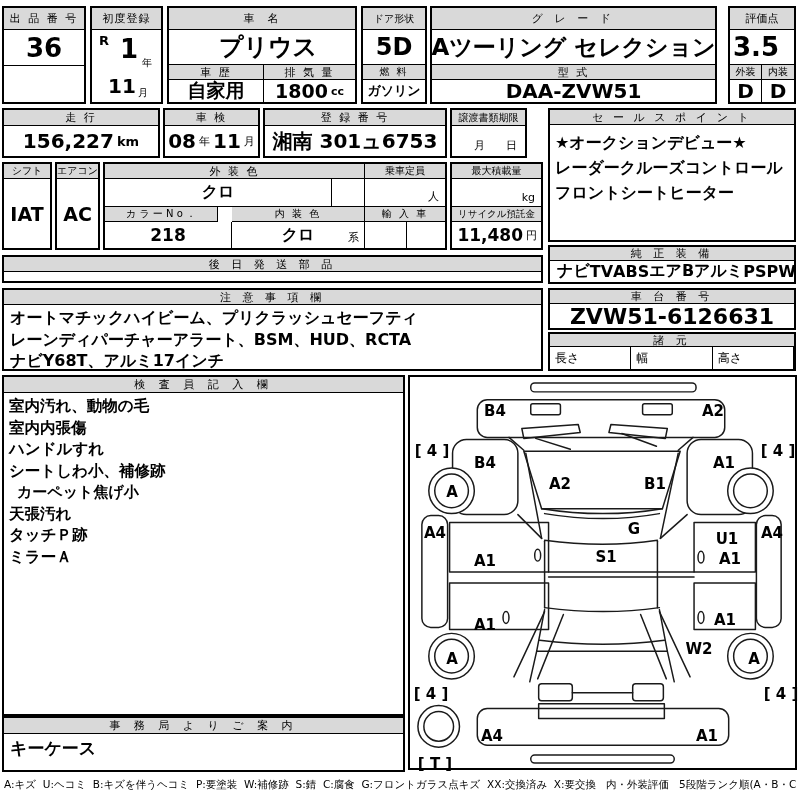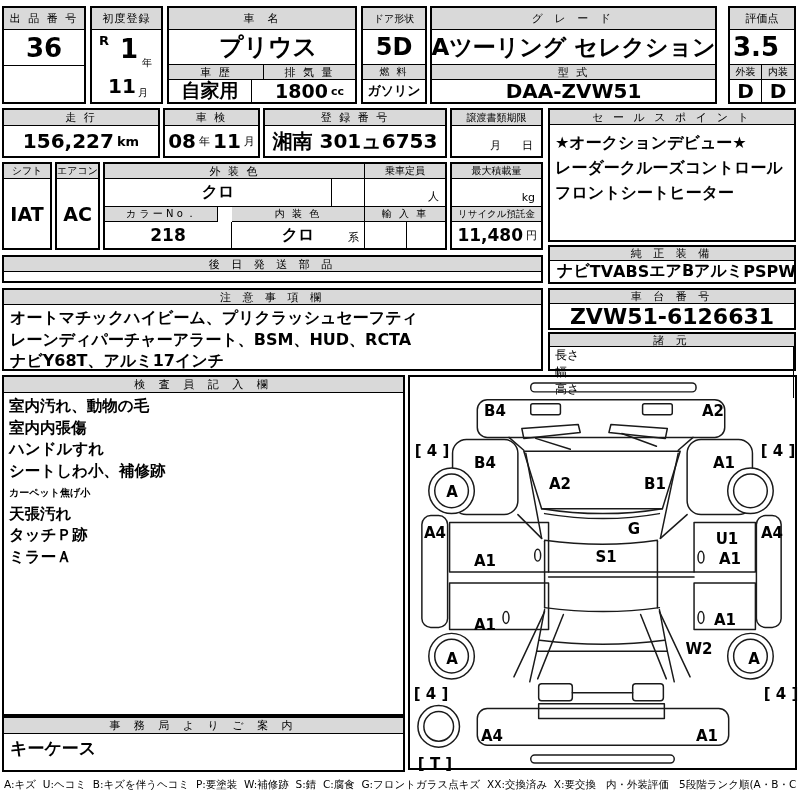--- a/index.html
+++ b/index.html
@@ -43,21 +43,21 @@
     <span class="abs" style="left:50px;top:48px;font-size:10px;">年</span>
     <span class="abs" style="left:16px;top:66px;font-size:20px;font-weight:bold;">11</span>
     <span class="abs" style="left:46px;top:78px;font-size:10px;">月</span>
   </div>
 
   <div class="box" style="left:167px;top:6px;width:190px;height:98px;">
     <div class="bar abs" style="left:0;top:0;right:0;height:22px;">車  名</div>
     <div class="v abs" style="left:0;top:22px;right:0;height:34px;font-size:24px;padding-left:12px;">プリウス</div>
     <div class="bar abs br" style="left:0;top:56px;width:95px;height:16px;border-top:1.5px solid #000;">車 歴</div>
     <div class="bar abs" style="left:95px;top:56px;right:0;height:16px;border-top:1.5px solid #000;">排 気 量</div>
-    <div class="v abs br" style="left:0;top:72px;width:83px;bottom:0;font-size:19px;font-family:Liberation Mono, monospace;">自家用</div>
+    <div class="v abs br" style="left:0;top:72px;width:95px;bottom:0;font-size:19px;font-family:Liberation Mono, monospace;">自家用</div>
     <div class="v abs" style="left:95px;top:72px;right:0;bottom:0;font-size:19px;">
       <span>1800</span>
       <span class="u">cc</span>
     </div>
   </div>
 
   <div class="box" style="left:361px;top:6px;width:66px;height:98px;">
     <div class="bar abs" style="left:0;top:0;right:0;height:22px;font-size:10px;letter-spacing:0;">ドア形状</div>
     <div class="v abs" style="left:0;top:22px;right:0;height:34px;font-size:24px;">5D</div>
     <div class="bar abs" style="left:0;top:56px;right:0;height:16px;border-top:1.5px solid #000;font-size:10px;">燃 料</div>
@@ -96,21 +96,21 @@
       <span style="margin-left:3px;">11</span>
       <span class="un">月</span>
     </div>
   </div>
 
   <div class="box" style="left:263px;top:108px;width:184px;height:50px;">
     <div class="bar abs" style="left:0;top:0;right:0;height:16px;">登 録 番 号</div>
     <div class="v abs" style="left:0;top:16px;right:0;bottom:0;font-size:20px;">湘南 301ュ6753</div>
   </div>
 
-  <div class="box" style="left:450px;top:108px;width:93px;height:50px;">
+  <div class="box" style="left:450px;top:108px;width:77px;height:50px;">
     <div class="bar abs" style="left:0;top:0;right:0;height:16px;font-size:10px;letter-spacing:0;">譲渡書類期限</div>
     <div class="v abs" style="left:0;top:16px;right:0;bottom:0;font-size:11px;font-weight:normal;justify-content:flex-end;align-items:flex-end;padding:3px 8px;">月      日</div>
   </div>
 
   <div class="box" style="left:2px;top:162px;width:50px;height:88px;">
     <div class="bar abs" style="left:0;top:0;right:0;height:15px;font-size:10px;letter-spacing:0;">シフト</div>
     <div class="v abs" style="left:0;top:15px;right:0;bottom:0;font-size:19px;">IAT</div>
   </div>
 
   <div class="box" style="left:55px;top:162px;width:45px;height:88px;">
@@ -185,39 +185,39 @@
       </div>
   </div>
 
   <div class="box" style="left:548px;top:288px;width:248px;height:42px;">
     <div class="bar abs" style="left:0;top:0;right:0;height:14px;letter-spacing:4px;">車 台 番 号</div>
     <div class="v abs" style="left:0;top:14px;right:0;bottom:0;font-size:22px;">ZVW51-6126631</div>
   </div>
 
   <div class="box" style="left:548px;top:332px;width:248px;height:39px;">
     <div class="bar abs" style="left:0;top:0;right:0;height:13px;letter-spacing:4px;">諸 元</div>
-    <div class="abs" style="left:0;top:13px;right:0;bottom:0;display:flex;flex-direction:column;">
+    <div class="abs" style="left:0;top:13px;right:0;bottom:0;display:flex;">
 
         <div style="flex:1;border-right:1.5px solid #000;display:flex;align-items:center;padding-left:5px;font-size:12px;box-sizing:border-box;">長さ</div>
 
         <div style="flex:1;border-right:1.5px solid #000;display:flex;align-items:center;padding-left:5px;font-size:12px;box-sizing:border-box;">幅</div>
 
         <div style="flex:1;border-right:1.5px solid #000;display:flex;align-items:center;padding-left:5px;font-size:12px;box-sizing:border-box;">高さ</div>
       </div>
   </div>
 
   <div class="box" style="left:2px;top:375px;width:403px;height:341px;">
     <div class="bar abs" style="left:0;top:0;right:0;height:16px;letter-spacing:5px;">検 査 員 記 入 欄</div>
     <div class="lines" style="left:5px;top:19px;right:3px;bottom:2px;">
 
     <div class="line" style="font-size:15.5px;line-height:21.5px;">室内汚れ、動物の毛</div>
         <div class="line" style="font-size:15.5px;line-height:21.5px;">室内内張傷</div>
         <div class="line" style="font-size:15.5px;line-height:21.5px;">ハンドルすれ</div>
         <div class="line" style="font-size:15.5px;line-height:21.5px;">シートしわ小、補修跡</div>
-        <div class="line" style="font-size:10px;line-height:21.5px;">カーペット焦げ小</div>
+        <div class="line" style="font-size:15px;line-height:21.5px;margin-left:8px;">カーペット焦げ小</div>
         <div class="line" style="font-size:15.5px;line-height:21.5px;">天張汚れ</div>
         <div class="line" style="font-size:15.5px;line-height:21.5px;">タッチＰ跡</div>
         <div class="line" style="font-size:15.5px;line-height:21.5px;">ミラーＡ</div>
       </div>
   </div>
 
   <div class="box" style="left:2px;top:716px;width:403px;height:56px;">
     <div class="bar abs" style="left:0;top:0;right:0;height:16px;letter-spacing:5px;">事 務 局 よ り ご 案 内</div>
     <div class="abs" style="left:6px;top:19px;right:3px;bottom:2px;font-weight:bold;font-size:17px;">キーケース</div>
   </div>

